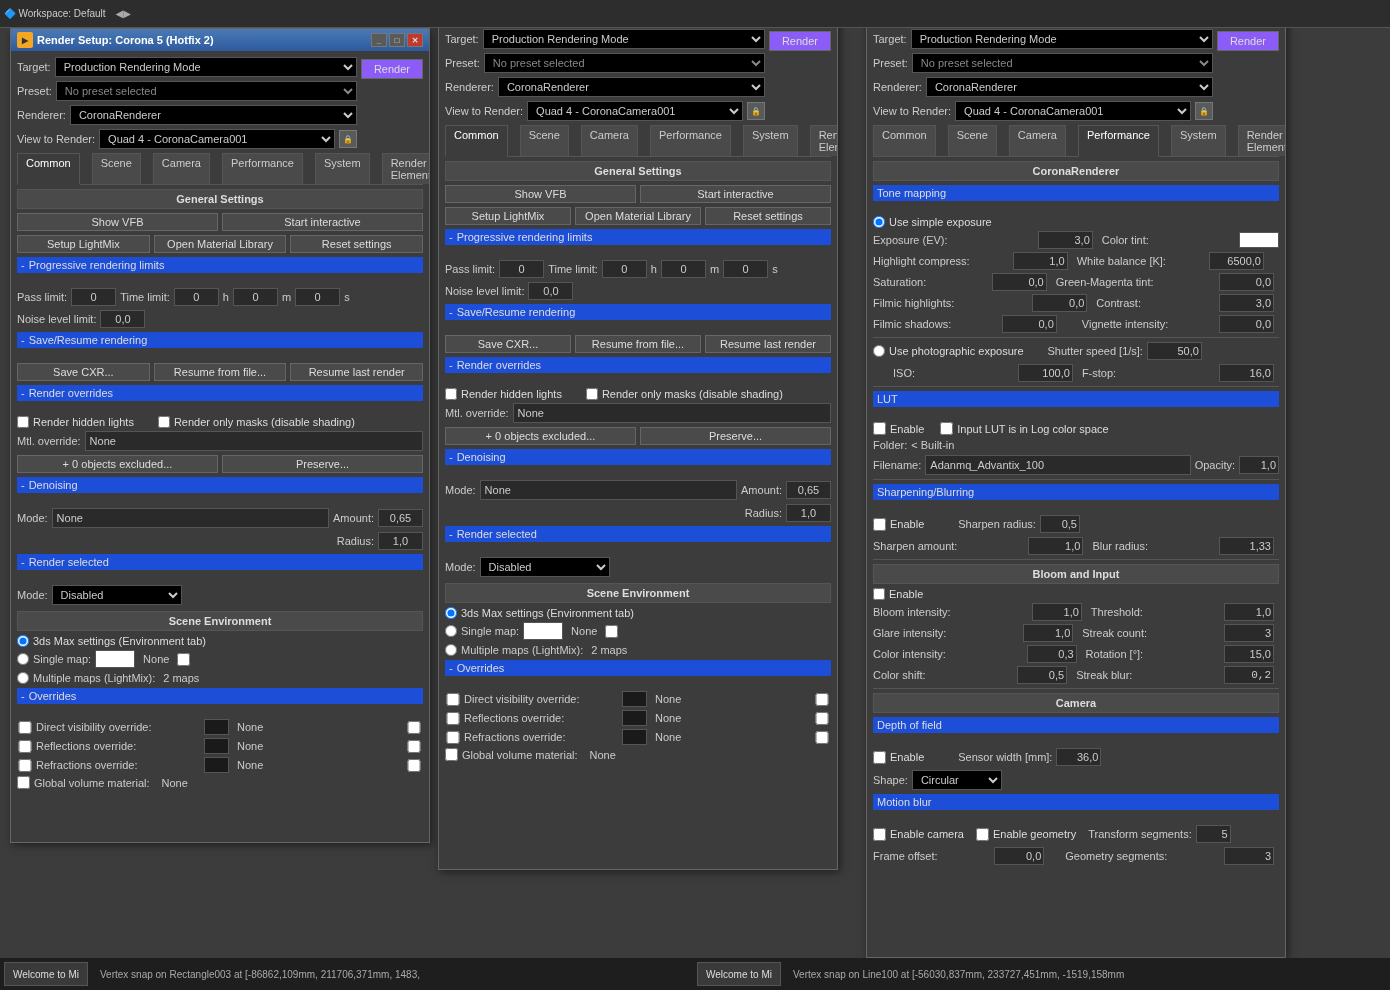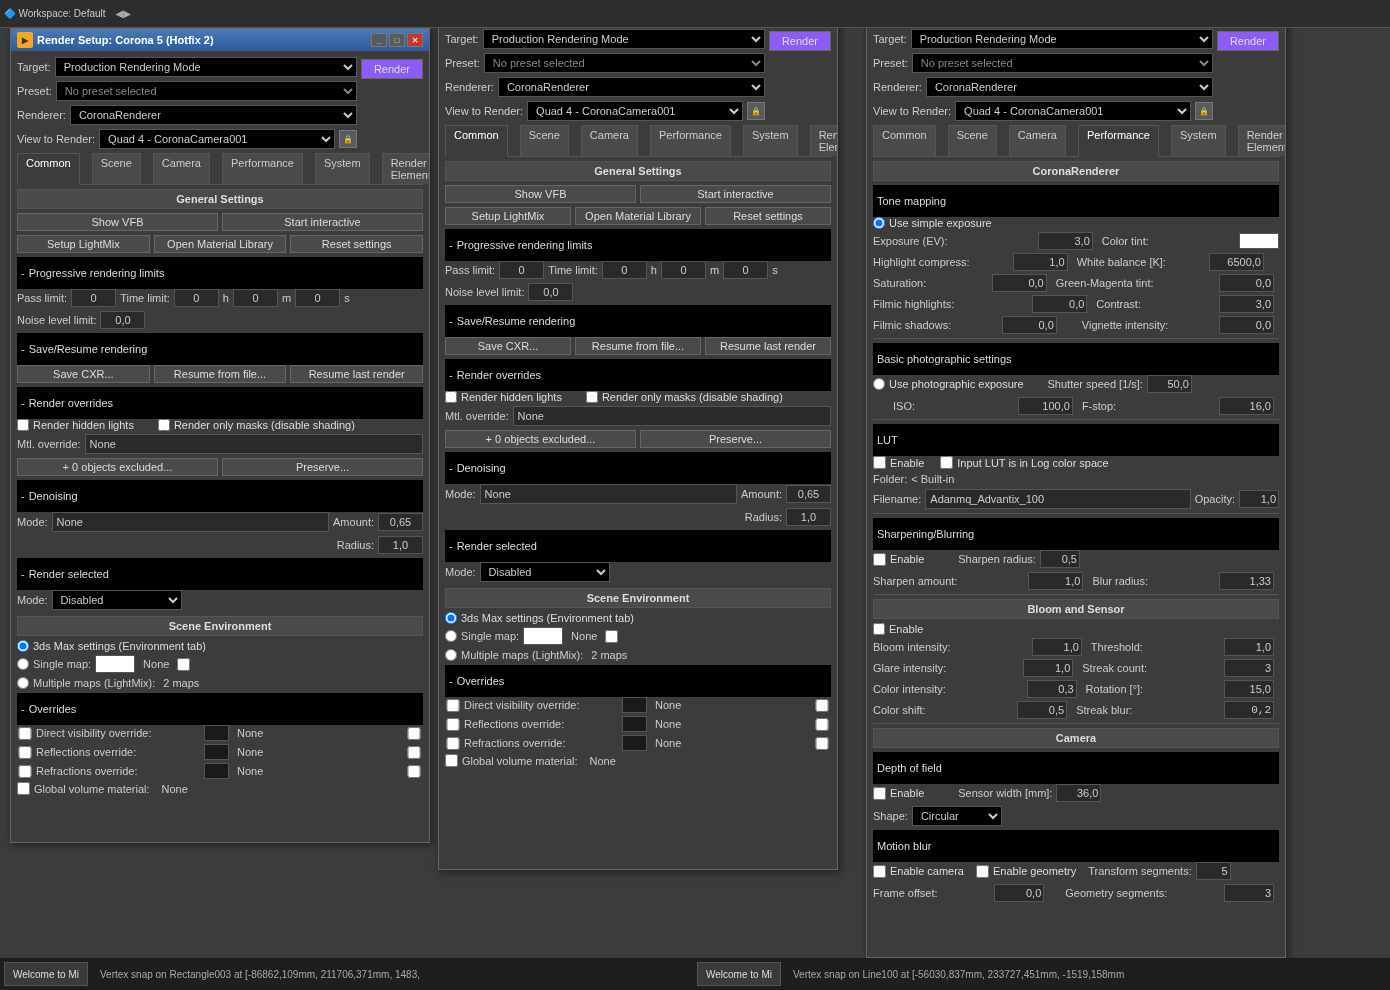--- a/index.html
+++ b/index.html
@@ -195,25 +195,25 @@
     .section-header {
       background: #4a4a4a;
       color: #ddd;
       padding: 3px 6px;
       font-weight: bold;
       text-align: center;
       margin-bottom: 4px;
       border: 1px solid #555;
     }
     .section-header-left {
-      background: #000000;
+      background: #1d4ed8;
       color: #ddd;
-      padding: 10px 4px;
-      font-size: 11px;
-      margin-bottom: 0;
+      padding: 2px 4px;
+      font-size: 11px;
+      margin-bottom: 15px;
       display: flex;
       align-items: center;
     }
 
     .btn-row {
       display: flex;
       gap: 4px;
       margin-bottom: 4px;
       justify-content: center;
     }
@@ -801,28 +801,25 @@
     </div>
     <div style="display:grid; grid-template-columns: auto 60px auto 60px; gap:20px; align-items:center; margin-bottom:3px; font-size:11px;">
       <span class="inline-label">Filmic shadows:</span>
       <input type="text" class="number-input" value="0,0" style="width: 55px;">
       <span class="inline-label">Vignette intensity:</span>
       <input type="text" class="number-input" value="0,0" style="width: 55px;">
     </div>
 
     <hr class="separator">
 
-    <div class="section-header-left">
-      <span>Basic photographic settings</span>
-    </div>
     <div class="form-row">
       <input type="radio" name="tone-mode" style="">
       <span>Use photographic exposure</span>
       <span class="inline-label" style="margin-left:20px;">Shutter speed [1/s]:</span>
-      <input type="text" class="number-input" value="50,0" style="width: 45px;">
+      <input type="text" class="number-input" value="50,0" style="width: 55px;">
     </div>
     <div style="display:grid; grid-template-columns: auto 60px auto 60px; gap:4px; align-items:center; margin-bottom:3px; font-size:11px; margin-left:20px;">
       <span class="inline-label">ISO:</span>
       <input type="text" class="number-input" value="100,0" style="width: 55px;">
       <span class="inline-label">F-stop:</span>
       <input type="text" class="number-input" value="16,0" style="width: 55px;">
     </div>
 
     <hr class="separator">
 
@@ -859,21 +856,21 @@
     </div>
     <div style="display:grid; grid-template-columns: auto 60px auto 60px; gap:4px; align-items:center; margin-bottom:3px; font-size:11px;">
       <span class="inline-label">Sharpen amount:</span>
       <input type="text" class="number-input" value="1,0" style="width: 55px;">
       <span class="inline-label">Blur radius:</span>
       <input type="text" class="number-input" value="1,33" style="width: 55px;">
     </div>
 
     <hr class="separator">
 
-    <div class="section-header">Bloom and Sensor</div>
+    <div class="section-header">Bloom and Input</div>
     <div class="checkbox-row">
       <input type="checkbox" style="">
       <span>Enable</span>
     </div>
     <div style="display:grid; grid-template-columns: auto 55px auto 55px; gap:4px; align-items:center; margin-bottom:3px; font-size:11px;">
       <span class="inline-label">Bloom intensity:</span>
       <input type="text" class="number-input" value="1,0" style="width: 50px;">
       <span class="inline-label">Threshold:</span>
       <input type="text" class="number-input" value="1,0" style="width: 50px;">
     </div>

